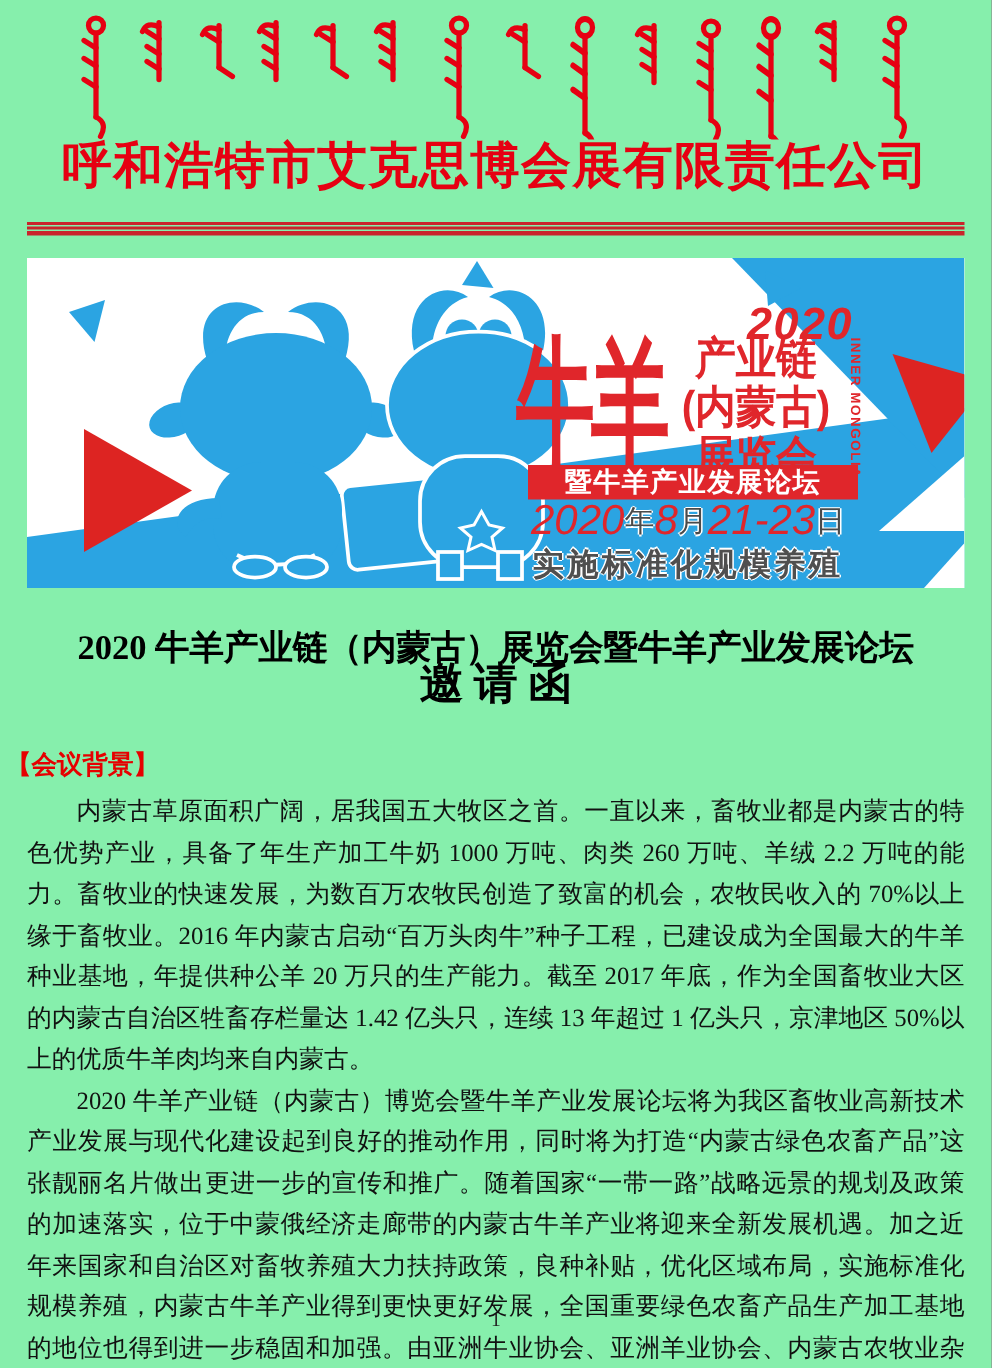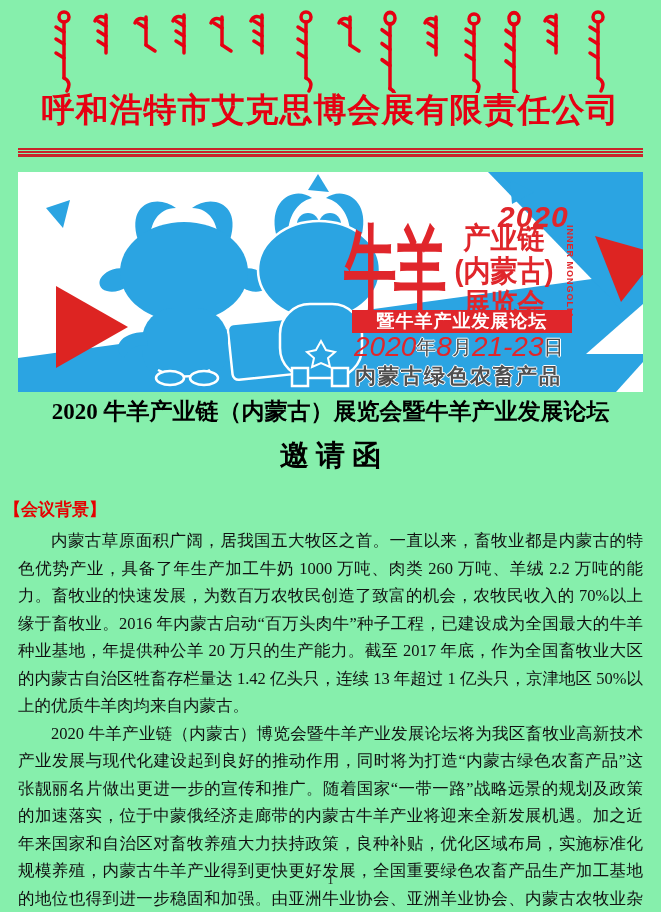--- a/index.html
+++ b/index.html
@@ -72,21 +72,21 @@
     vertical-align:2px;
   }
   .b-venue{
     position:absolute;left:337px;top:190px;
     font-size:21px;font-weight:bold;color:#4f4f4f;letter-spacing:2px;
     text-shadow:-1px 0 #fff,1px 0 #fff,0 -1px #fff,0 1px #fff;
     white-space:nowrap;
   }
   
   .doc-title{
-    position:absolute;top:396px;left:18px;width:625px;margin:0;
+    position:absolute;top:416px;left:18px;width:625px;margin:0;
     text-align:center;font-size:23px;font-weight:bold;color:#000;
     white-space:nowrap;
   }
   .doc-subtitle{
     position:absolute;top:436px;left:18px;width:625px;margin:0;
     text-align:center;font-size:29px;font-weight:bold;color:#000;
   }
   .section-header{
     position:absolute;top:498px;left:4px;margin:0;
     font-family:"Liberation Sans","DejaVu Sans",sans-serif;
@@ -205,21 +205,21 @@
     <div class="b-stack">
       <div>产业链</div>
       <div>(内蒙古)</div>
       <div>展览会</div>
     </div>
     <div class="b-vert">INNER MONGOLIA</div>
     <div class="b-bar">暨牛羊产业发展论坛</div>
     <div class="b-date">
       <span>2020</span><span class="unit">年</span><span>8</span><span class="unit">月</span><span>21-23</span><span class="unit">日</span>
     </div>
-    <div class="b-venue">内蒙古绿色农畜产品</div>
+    <div class="b-venue">实施标准化规模养殖</div>
   </div>
 
   <h1 class="doc-title">2020 牛羊产业链（内蒙古）展览会暨牛羊产业发展论坛</h1>
   <h2 class="doc-subtitle">邀 请 函</h2>
   <h3 class="section-header">【会议背景】</h3>
 
   <div class="body-text">
     <p>内蒙古草原面积广阔，居我国五大牧区之首。一直以来，畜牧业都是内蒙古的特色优势产业，具备了年生产加工牛奶 1000 万吨、肉类 260 万吨、羊绒 2.2 万吨的能力。畜牧业的快速发展，为数百万农牧民创造了致富的机会，农牧民收入的 70%以上缘于畜牧业。2016 年内蒙古启动“百万头肉牛”种子工程，已建设成为全国最大的牛羊种业基地，年提供种公羊 20 万只的生产能力。截至 2017 年底，作为全国畜牧业大区的内蒙古自治区牲畜存栏量达 1.42 亿头只，连续 13 年超过 1 亿头只，京津地区 50%以上的优质牛羊肉均来自内蒙古。</p>
     <p>2020 牛羊产业链（内蒙古）博览会暨牛羊产业发展论坛将为我区畜牧业高新技术产业发展与现代化建设起到良好的推动作用，同时将为打造“内蒙古绿色农畜产品”这张靓丽名片做出更进一步的宣传和推广。随着国家“一带一路”战略远景的规划及政策的加速落实，位于中蒙俄经济走廊带的内蒙古牛羊产业将迎来全新发展机遇。加之近年来国家和自治区对畜牧养殖大力扶持政策，良种补贴，优化区域布局，实施标准化规模养殖，内蒙古牛羊产业得到更快更好发展，全国重要绿色农畜产品生产加工基地的地位也得到进一步稳固和加强。由亚洲牛业协会、亚洲羊业协会、内蒙古农牧业杂志社共同主办，艾克思博及博朝展览公司专业的组织策划，2020</p>
   </div>

